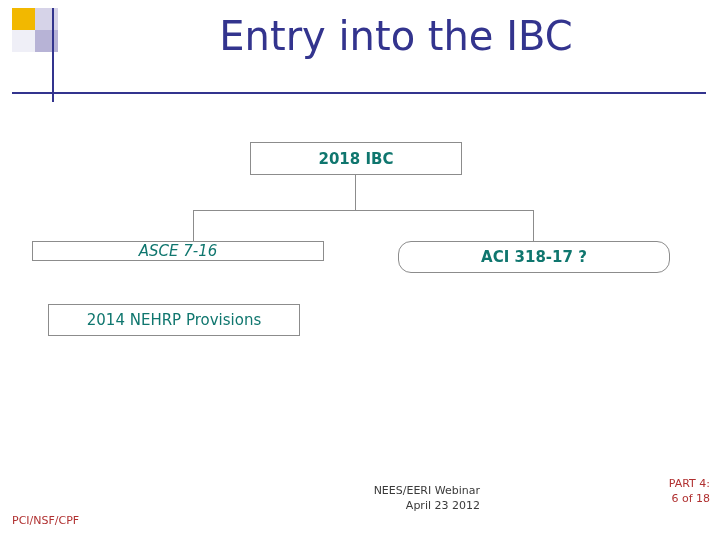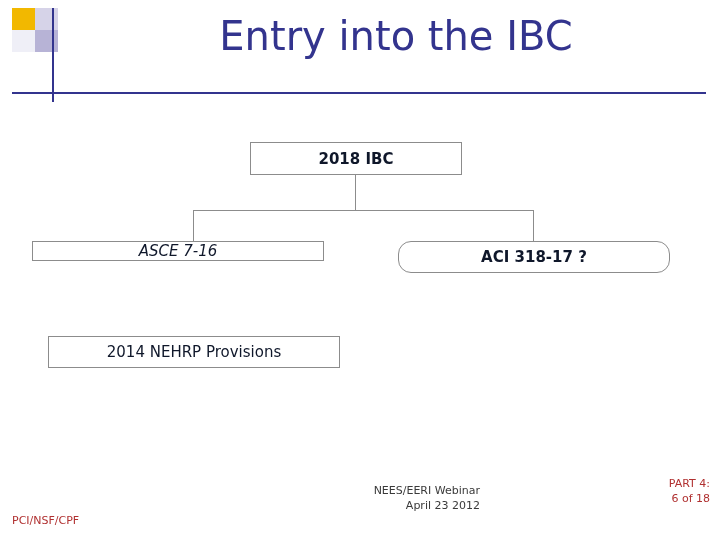--- a/index.html
+++ b/index.html
@@ -69,21 +69,21 @@
     left: 0;
     top: 0;
     width: 720px;
     height: 540px;
   }
   .node {
     position: absolute;
     box-sizing: border-box;
     border: 1px solid #8c8c8c;
     background: #ffffff;
-    color: #0f172a;
+    color: #0f766e;
     display: flex;
     align-items: center;
     justify-content: center;
     text-align: center;
   }
   .node-root {
     left: 250px;
     top: 142px;
     width: 212px;
     height: 33px;
@@ -103,24 +103,23 @@
     top: 241px;
     width: 272px;
     height: 32px;
     font-size: 15px;
     font-weight: bold;
     border-radius: 13px;
   }
   .node-nehrp {
     left: 48px;
     top: 304px;
-    width: 292px;
+    width: 252px;
     height: 32px;
     font-size: 15px;
-    margin-top: 32px;
   }
   .connector {
     position: absolute;
     background: #8c8c8c;
   }
   
   .conn-root-down { left: 355px; top: 175px; width: 1px; height: 35px; }
   
   .conn-bus       { left: 193px; top: 210px; width: 340px; height: 1px; }
   

